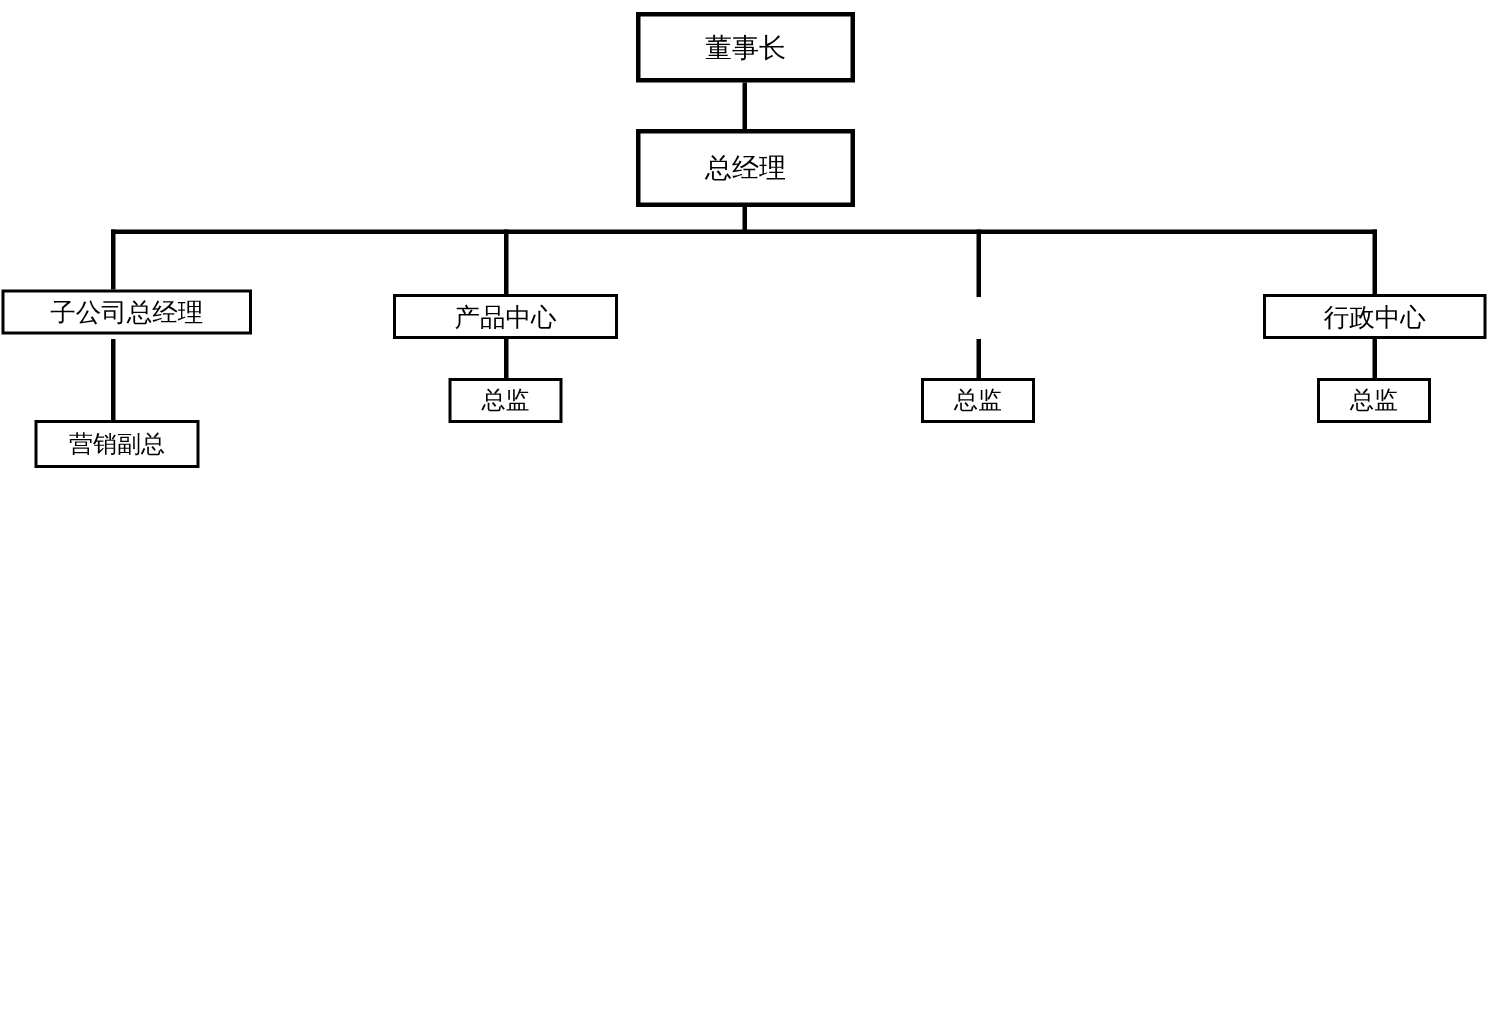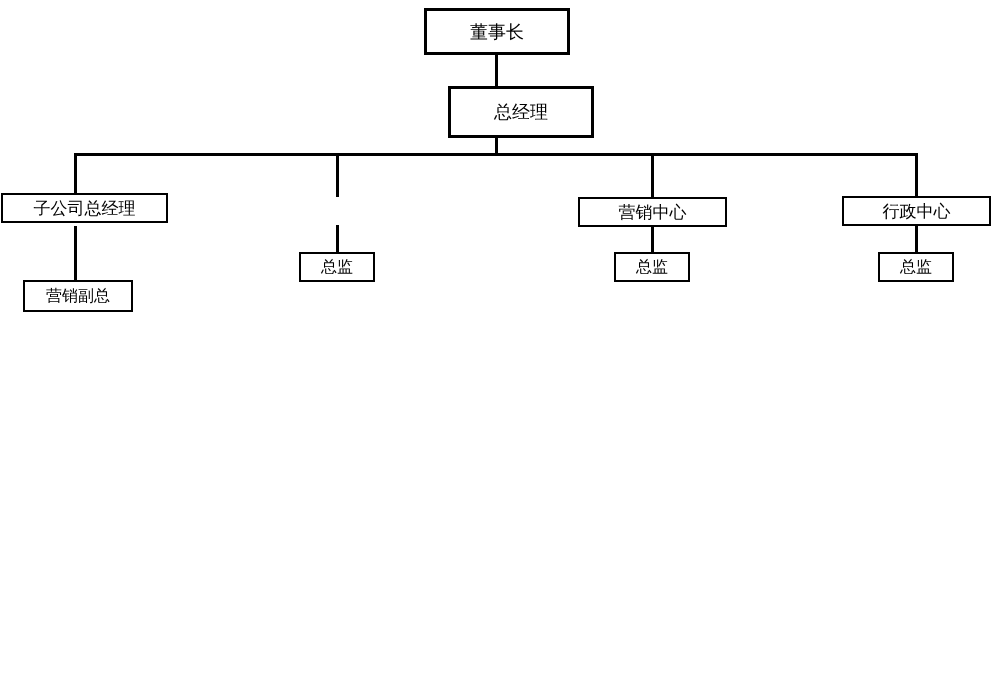--- a/index.html
+++ b/index.html
@@ -54,32 +54,32 @@
 
   <div class="line" style="left:74px; top:226px; width:3px; height:55px;"></div>
   <div class="line" style="left:336px; top:225px; width:3px; height:28px;"></div>
   <div class="line" style="left:651px; top:226px; width:3px; height:27px;"></div>
   <div class="line" style="left:915px; top:225px; width:3px; height:28px;"></div>
 
   <div class="node lvl1" style="left:424px; top:8px; width:146px; height:47px;">
     <span>董事长</span>
   </div>
 
-  <div class="node lvl2" style="left:448px; top:86px; width:146px; height:52px;">
+  <div class="node lvl2" style="left:424px; top:86px; width:146px; height:52px;">
     <span>总经理</span>
   </div>
 
   <div class="node lvl3" style="left:1px; top:193px; width:167px; height:30px;">
     <span>子公司总经理</span>
   </div>
 
+  <div class="node lvl3" style="left:262px; top:196px; width:150px; height:30px;">
+    <span>产品中心</span>
+  </div>
 
-  <div class="node lvl3" style="left:578px; top:197px; width:149px; height:30px;">
-    <span>营销中心</span>
-  </div>
 
   <div class="node lvl3" style="left:842px; top:196px; width:149px; height:30px;">
     <span>行政中心</span>
   </div>
 
   <div class="node lvl4" style="left:23px; top:280px; width:110px; height:32px;">
     <span>营销副总</span>
   </div>
 
   <div class="node lvl4" style="left:299px; top:252px; width:76px; height:30px;">

